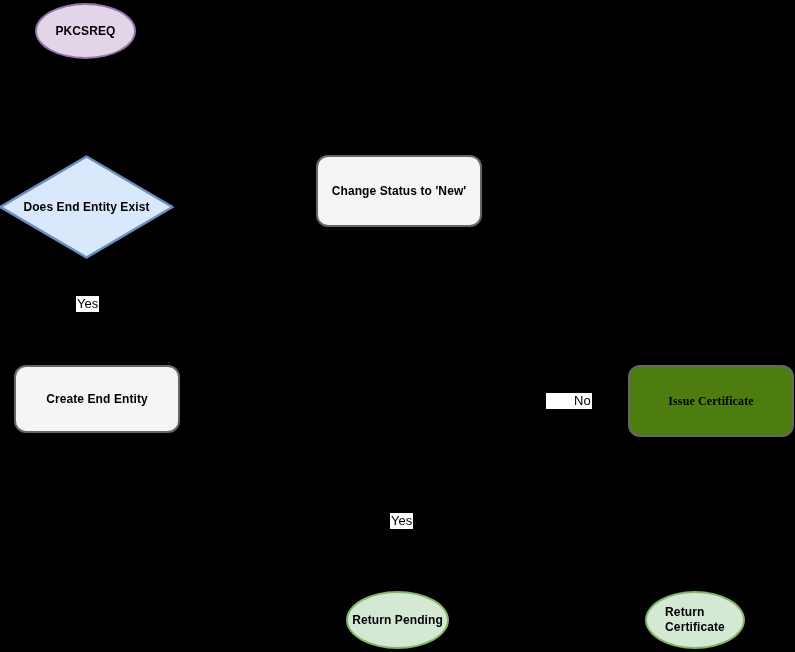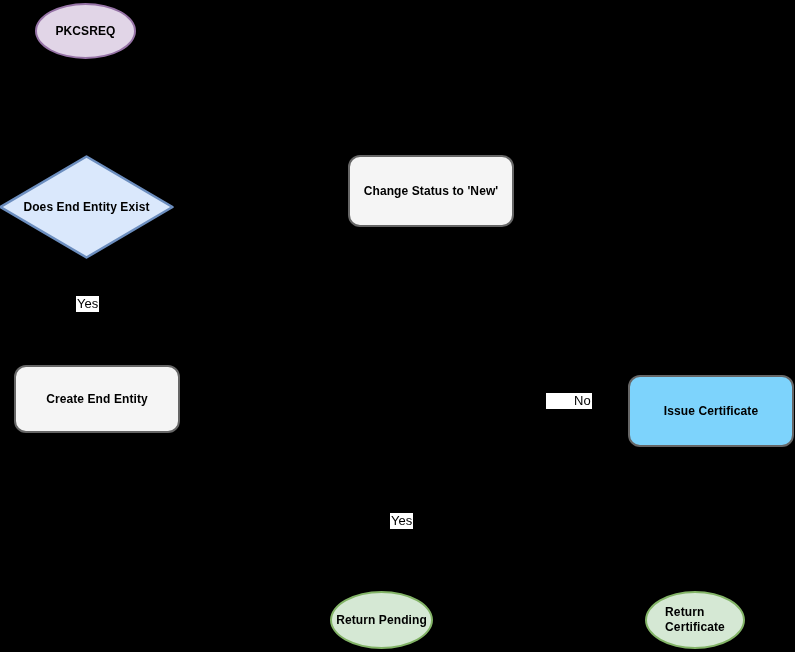--- a/index.html
+++ b/index.html
@@ -85,40 +85,40 @@
     <span class="label">PKCSREQ</span>
   </div>
 
   <div class="node decision" style="left:-1px; top:155px; width:175px; height:104px;">
     <svg viewBox="0 0 175 104" preserveAspectRatio="none">
       <polygon points="87.5,1.5 173.5,52 87.5,102.5 1.5,52" fill="#dae8fc" stroke="#6c8ebf" stroke-width="2.5" stroke-linejoin="round"></polygon>
     </svg>
     <span class="label">Does End Entity Exist</span>
   </div>
 
-  <div class="node process" style="left:316px; top:155px; width:166px; height:72px; background:#f5f5f5; border-color:#666666;margin-left:32px;">
+  <div class="node process" style="left:316px; top:155px; width:166px; height:72px; background:#f5f5f5; border-color:#666666;">
     <span class="label">Change Status to 'New'</span>
   </div>
 
   <div class="edge-label" style="left:76px; top:296px;">Yes</div>
 
   <div class="node process" style="left:14px; top:365px; width:166px; height:68px; background:#f5f5f5; border-color:#666666;">
     <span class="label">Create End Entity</span>
   </div>
 
 
   <div class="edge-label" style="left:546px; top:393px;padding-left:28px;">No</div>
 
-  <div class="node process" style="left:628px; top:375px; width:166px; height:72px; background:#7dd3fc; border-color:#666666;">
+  <div class="node process" style="left:628px; top:365px; width:166px; height:72px; background:#4d7c0f; border-color:#666666;font-family:Liberation Serif, serif;">
     <span class="label">Issue Certificate</span>
   </div>
 
   <div class="edge-label" style="left:390px; top:513px;">Yes</div>
 
-  <div class="node ellipse" style="left:330px; top:591px; width:103px; height:58px; background:#d5e8d4; border-color:#82b366;">
+  <div class="node ellipse" style="left:346px; top:591px; width:103px; height:58px; background:#d5e8d4; border-color:#82b366;">
     <span class="label">Return Pending</span>
   </div>
 
   <div class="node ellipse" style="left:645px; top:591px; width:100px; height:58px; background:#d5e8d4; border-color:#82b366;">
     <span class="label">Return
 Certificate</span>
   </div>
 
 </div>
 

